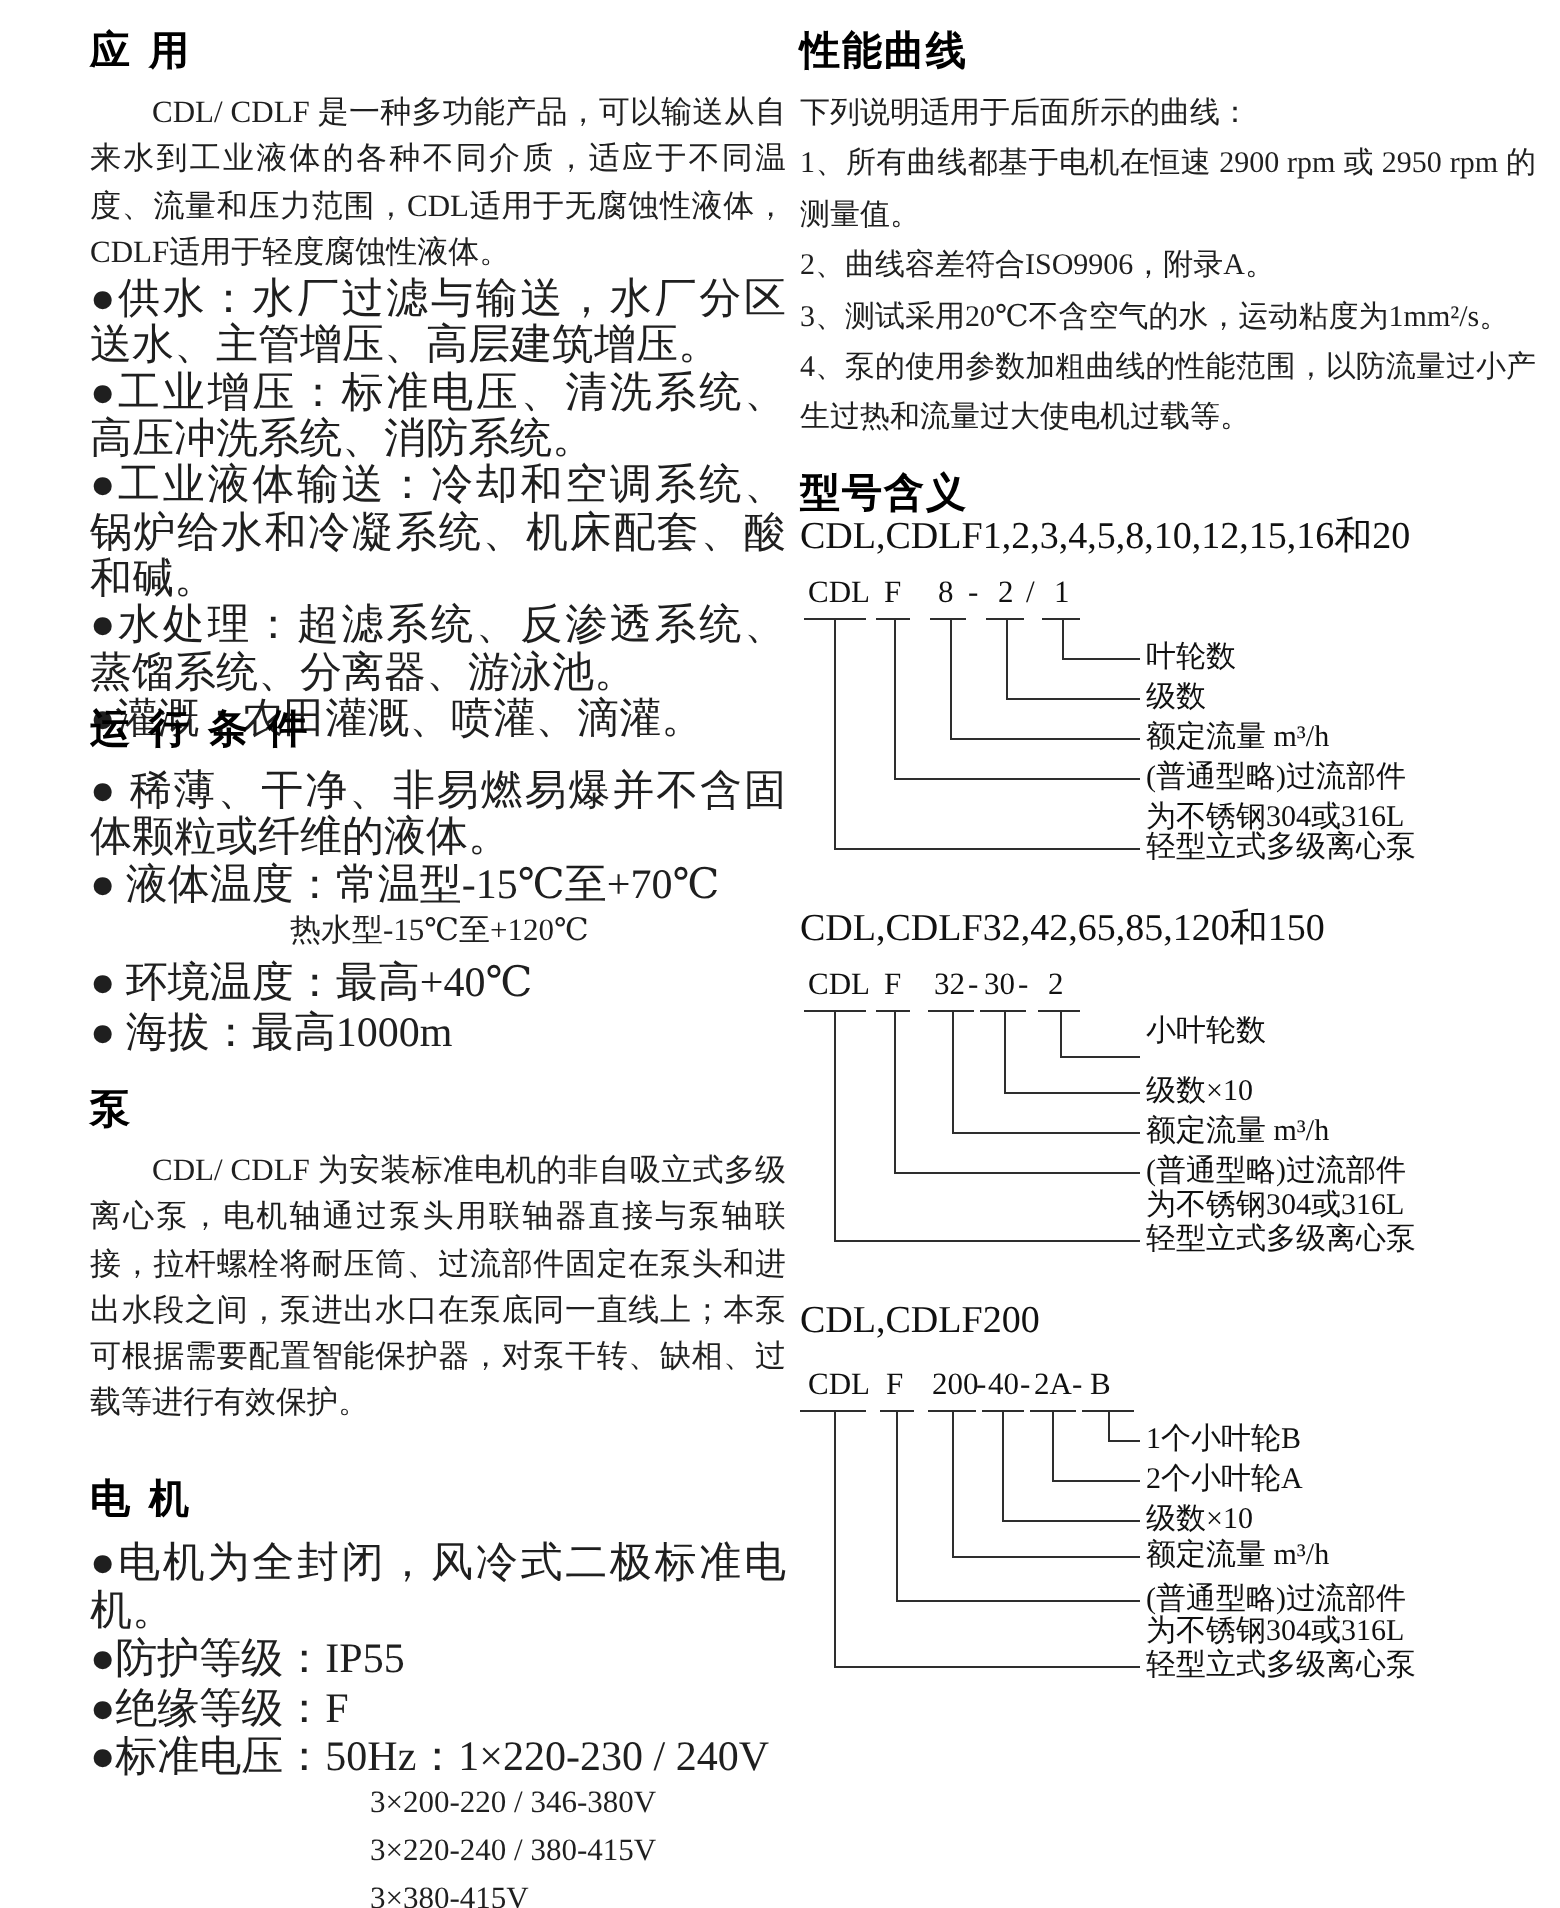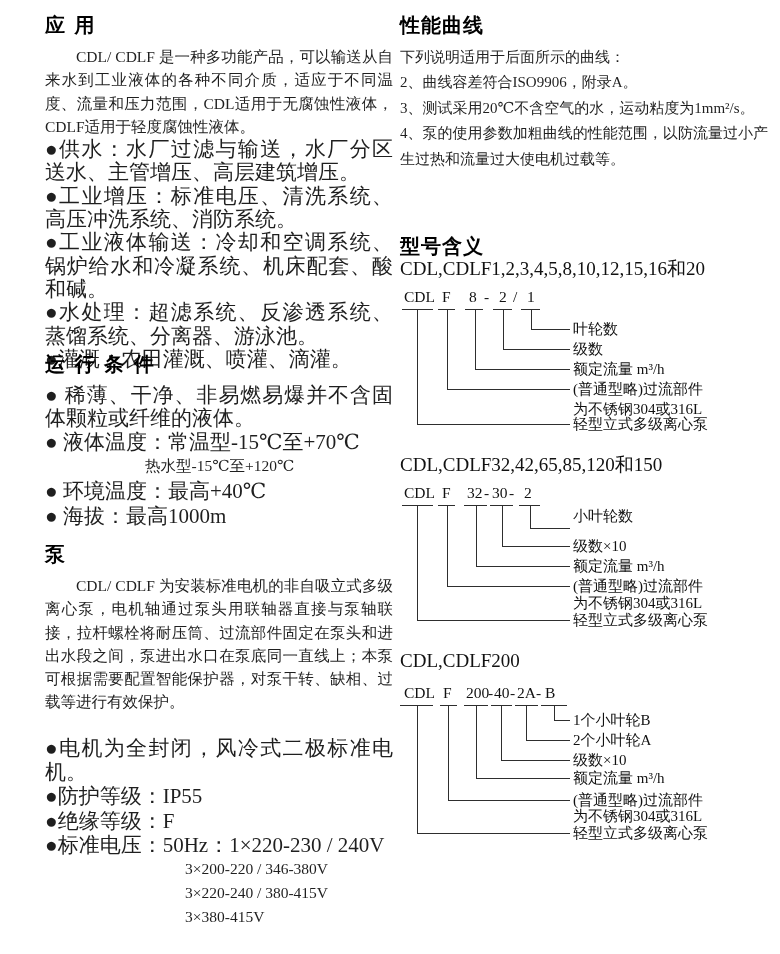--- a/index.html
+++ b/index.html
@@ -50,36 +50,38 @@
       <div class="bullet" style="margin-top:3px">● 环境温度：最高+40℃</div>
       <div class="bullet" style="margin-top:2px">● 海拔：最高1000m</div>
     </div>
 
     <div class="blk" style="top:541px">
       <h2 class="sec">泵</h2>
       <p class="para indent">CDL/ CDLF 为安装标准电机的非自吸立式多级离心泵，电机轴通过泵头用联轴器直接与泵轴联接，拉杆螺栓将耐压筒、过流部件固定在泵头和进出水段之间，泵进出水口在泵底同一直线上；本泵可根据需要配置智能保护器，对泵干转、缺相、过载等进行有效保护。</p>
     </div>
 
     <div class="blk motor" style="top:736px">
+      <h2 class="sec">电 机</h2>
       <div class="bullet">●电机为全封闭，风冷式二极标准电机。</div>
       <div class="bullet">●防护等级：IP55</div>
       <div class="bullet">●绝缘等级：F</div>
       <div class="bullet">●标准电压：50Hz：1×220-230 / 240V</div>
       <div class="voltage">3×200-220 / 346-380V</div>
       <div class="voltage">3×220-240 / 380-415V</div>
       <div class="voltage">3×380-415V</div>
     </div>
 
   </div>
 
   <div class="col col-right">
 
     <div class="blk" style="top:12px">
       <h2 class="sec" style="letter-spacing:1px">性能曲线</h2>
       <div class="note">下列说明适用于后面所示的曲线：</div>
+      <div class="note">1、所有曲线都基于电机在恒速 2900 rpm 或 2950 rpm 的测量值。</div>
       <div class="note">2、曲线容差符合ISO9906，附录A。</div>
       <div class="note">3、测试采用20℃不含空气的水，运动粘度为1mm²/s。</div>
       <div class="note">4、泵的使用参数加粗曲线的性能范围，以防流量过小产生过热和流量过大使电机过载等。</div>
     </div>
 
     <div class="blk" style="top:233px">
       <h2 class="sec" style="letter-spacing:1px">型号含义</h2>
     </div>
 
     <div class="blk family" style="top:258px">CDL,CDLF1,2,3,4,5,8,10,12,15,16和20</div>

